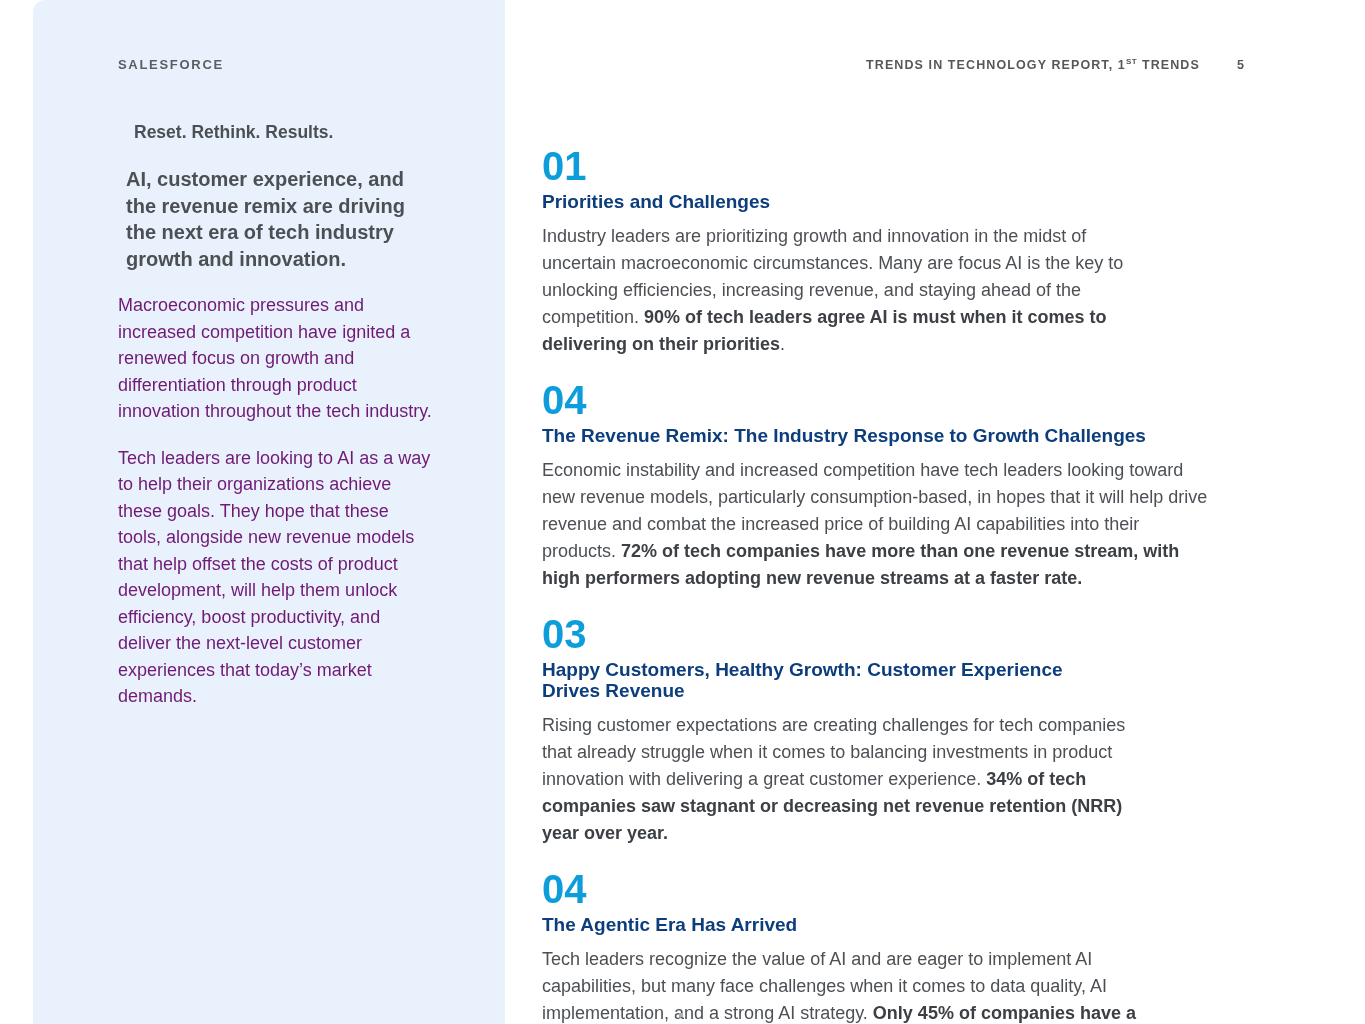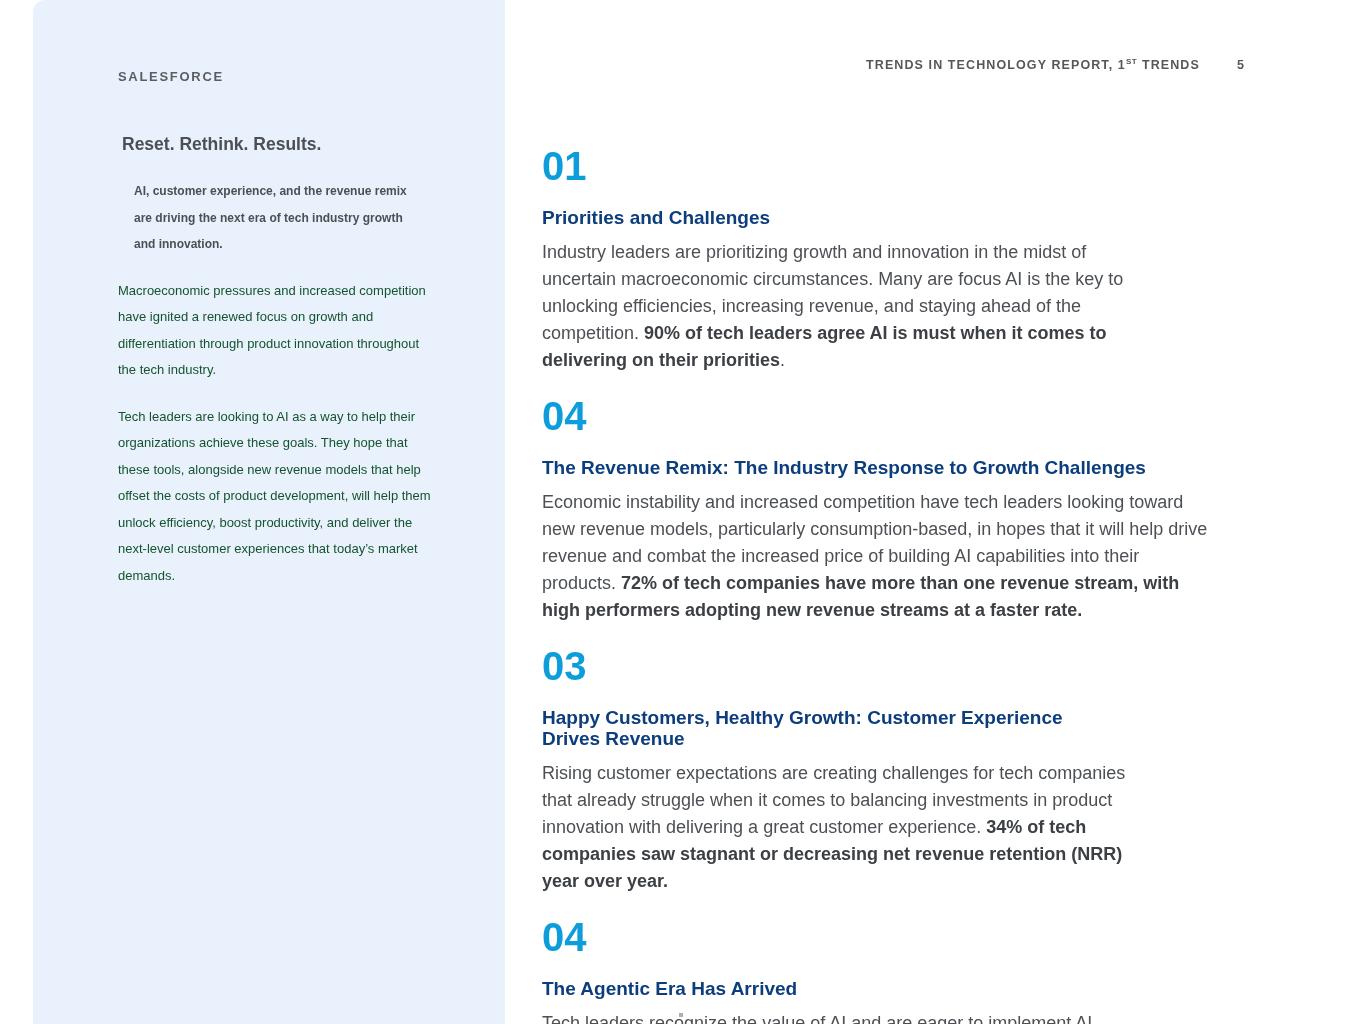--- a/index.html
+++ b/index.html
@@ -21,49 +21,48 @@
     width: 472px; height: 1024px;
     background: #E9F2FC;
     border-top-left-radius: 12px;
     padding: 57px 70px 0 85px;
   }
   .brand {
     font-size: 13px;
     font-weight: 700;
     letter-spacing: 1.7px;
     color: #5A5E63;
-    margin-top: 12px;
   }
   .title {
     margin: 24px 0 0;
     font-size: 45px;
     line-height: 52px;
     font-weight: 700;
     letter-spacing: -0.4px;
     color: #0B3A6E;
     white-space: pre-line;
   }
   .tagline {
-    margin: 50px 4px 0;
+    margin: 50px 16px 0;
     font-size: 17.5px;
     font-weight: 700;
     color: #4C5055;
   }
   .lead {
-    margin: 23px 16px 0;
-    font-size: 12px;
+    margin: 23px 8px 0;
+    font-size: 20px;
     font-weight: 700;
     line-height: 26.5px;
     color: #4C5055;
   }
   .para {
     margin: 20px 0 0;
-    font-size: 13px;
+    font-size: 18px;
     line-height: 26.5px;
-    color: #14532d;
+    color: #701a75;
   }
 
   
   .page-header {
     position: absolute;
     top: 58px; right: 120px;
     display: flex;
     align-items: baseline;
     gap: 37px;
     font-size: 12.5px;
@@ -89,21 +88,21 @@
   .num {
     flex: none;
     width: 85px;
     font-size: 40px;
     line-height: 40px;
     font-weight: 700;
     color: #0D9DDA;
   }
   .sec-content { padding-top: 5px; }
   .sec-title {
-    margin: 16px 0 11px;
+    margin: 0 0 11px;
     font-size: 19px;
     line-height: 21px;
     font-weight: 700;
     color: #0C3D7C;
     white-space: pre-line;
   }
   .sec-body {
     margin: 0;
     font-size: 18px;
     line-height: 27px;

